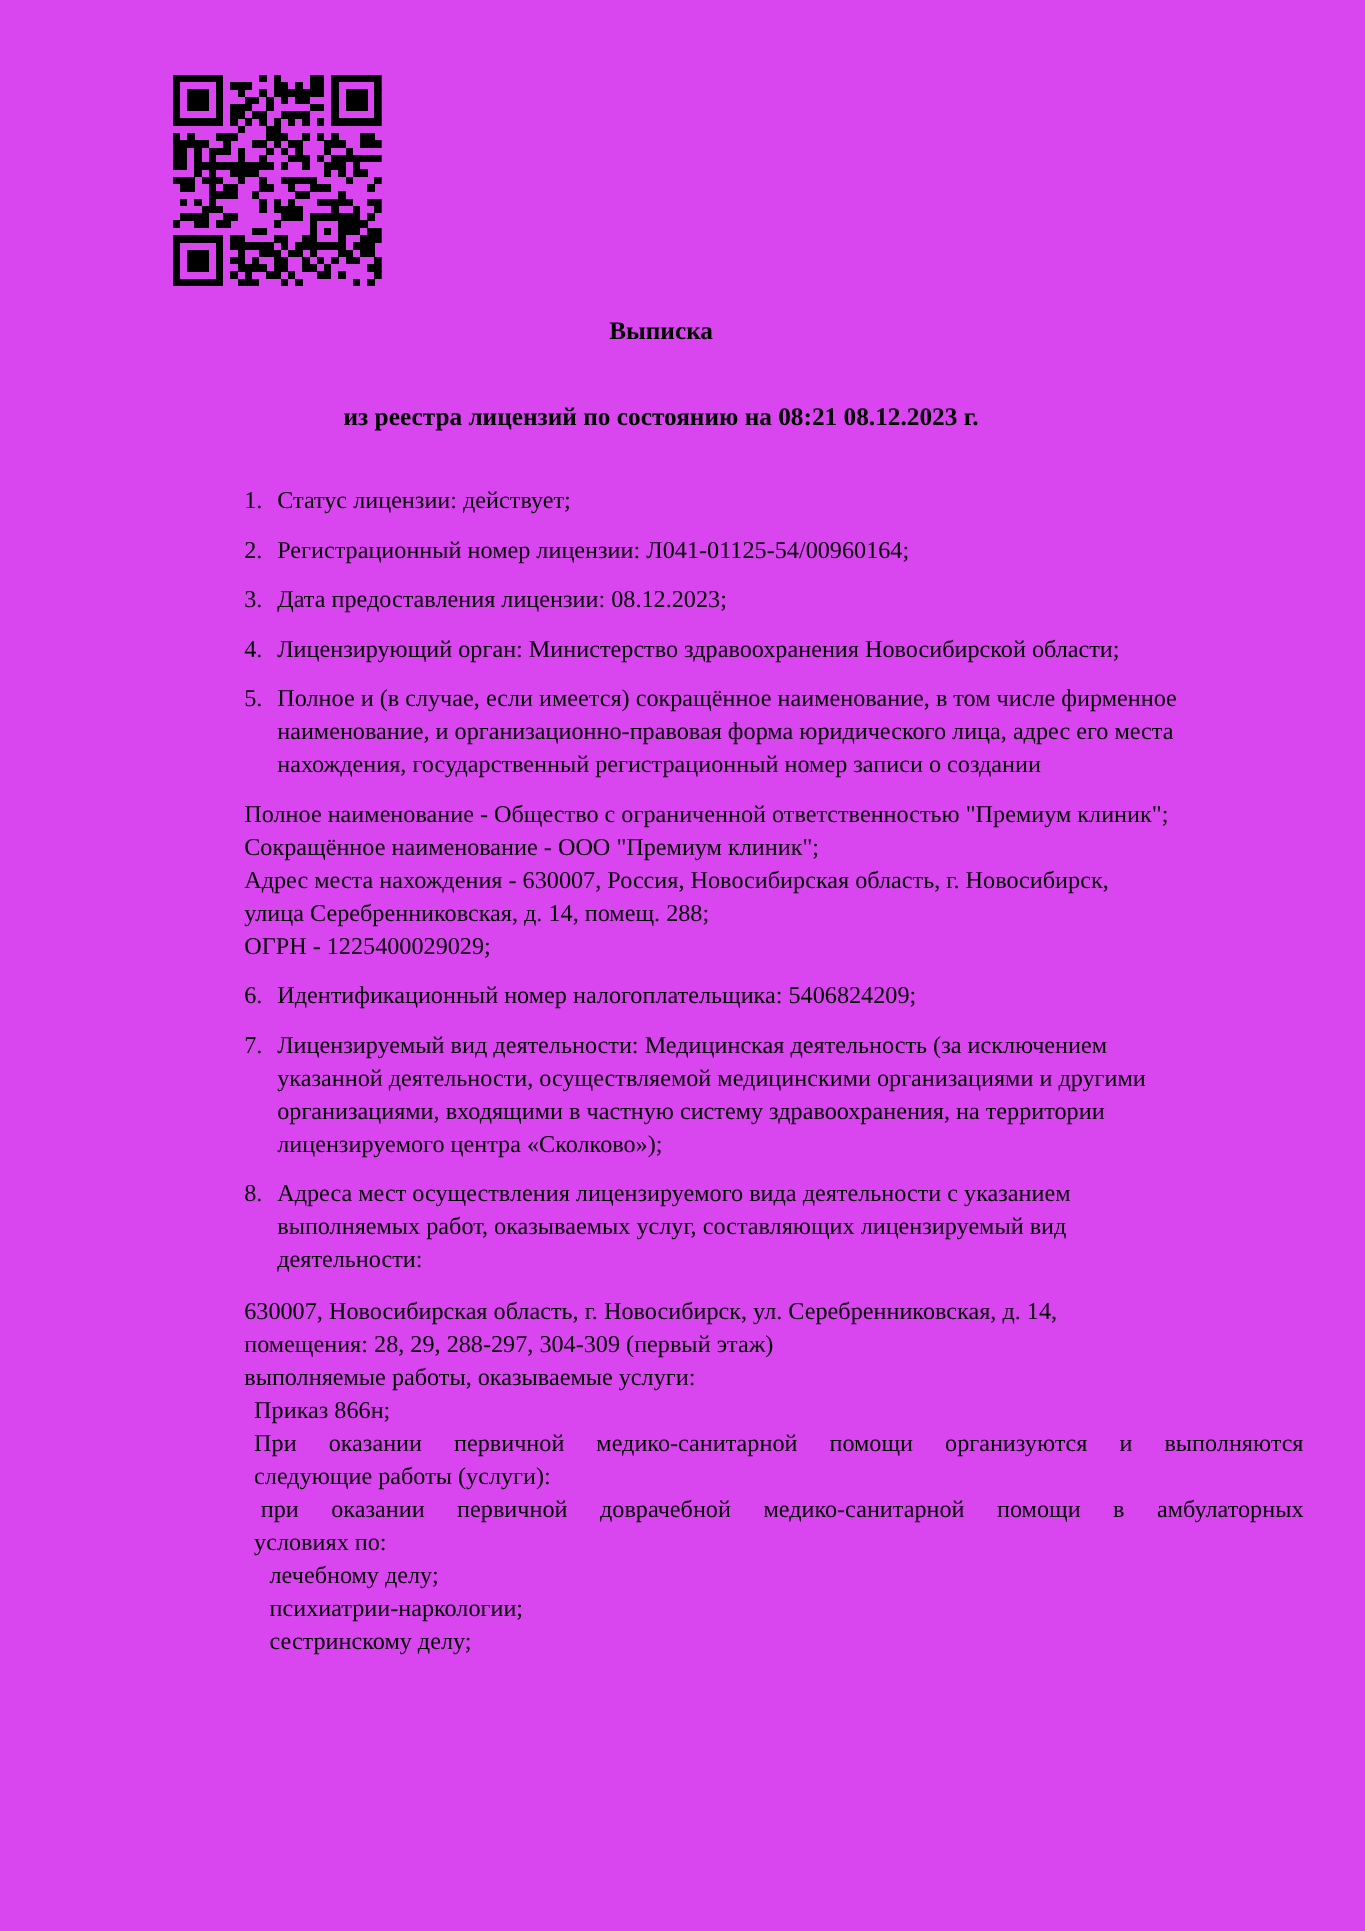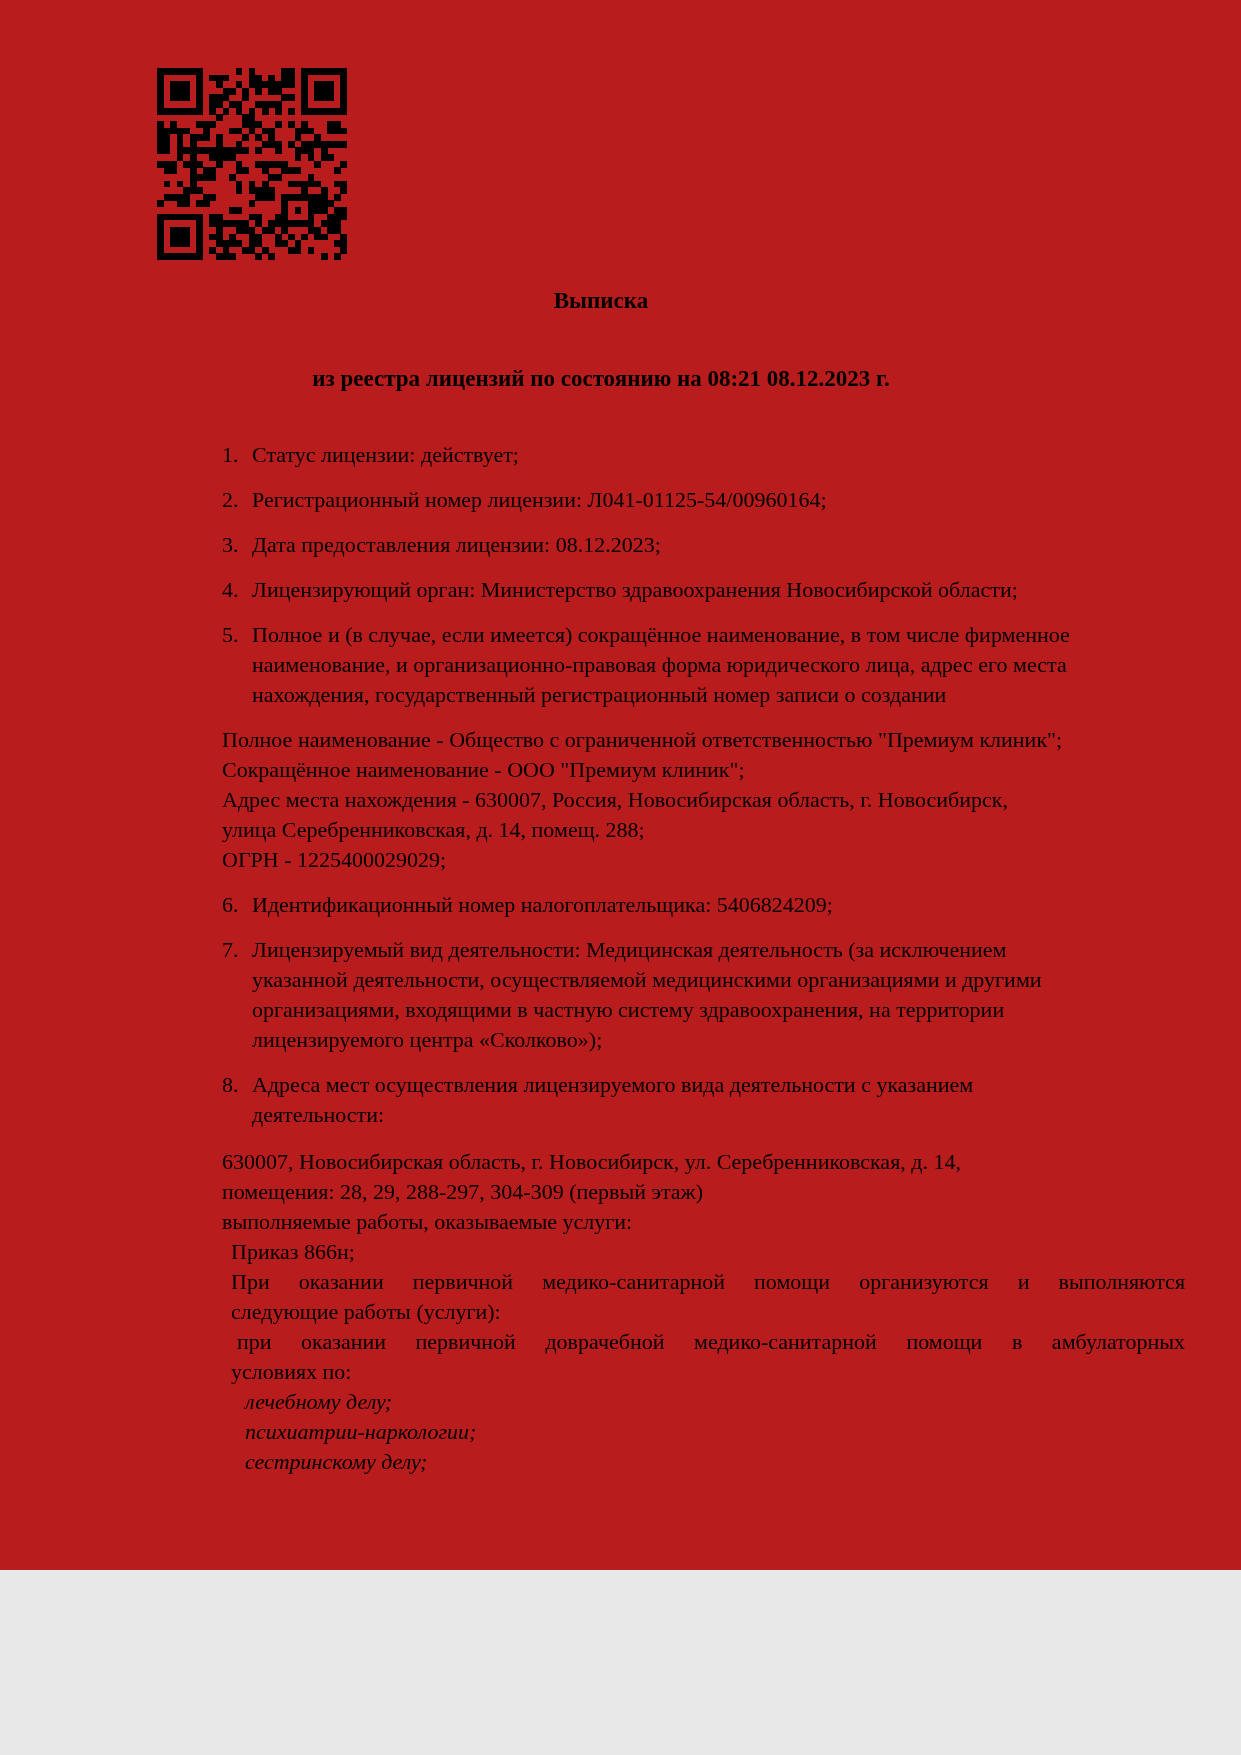--- a/index.html
+++ b/index.html
@@ -1,20 +1,20 @@
 <!DOCTYPE html>
 <html><head>
 <meta charset="utf-8">
 <style>
   html,body { margin:0; padding:0; background:#e8e8e8; }
   .page {
     position:relative;
     width:1241px;
-    height:1570px;
-    background:#b91c1c;
+    height:1755px;
+    background:#d946ef;
     overflow:hidden;
     font-family:"Liberation Serif", serif;
     color:#000;
   }
   .qr {
     position:absolute;
     left:157px;
     top:68px;
     width:190px;
     height:192px;
@@ -35,21 +35,21 @@
   .blocks { margin-top:46px; }
   .block { margin-top:15px; }
   .blocks .block:first-child { margin-top:0; }
   .block.order { margin-top:17px; }
   .line { white-space:nowrap; }
   .item { padding-left:30px; }
   .item .first { text-indent:-30px; }
   .num { display:inline-block; width:30px; text-indent:0; }
   .l1 { padding-left:9px; }
   .l2 { padding-left:15px; }
-  .l3 { padding-left:23px;font-style:italic; }
+  .l3 { padding-left:23px; }
   .just {
     white-space:normal;
     text-align:justify;
     text-align-last:justify;
   }
 </style>
 </head>
 <body>
 
 <div class="page">
@@ -501,20 +501,21 @@
           <div class="line first"><span class="num">6.</span><span>Идентификационный номер налогоплательщика: 5406824209;</span></div>
         </div>
         <div class="block item">
           <div class="line first"><span class="num">7.</span><span>Лицензируемый вид деятельности: Медицинская деятельность (за исключением</span></div>
           <div class="line">указанной деятельности, осуществляемой медицинскими организациями и другими</div>
           <div class="line">организациями, входящими в частную систему здравоохранения, на территории</div>
           <div class="line">лицензируемого центра «Сколково»);</div>
         </div>
         <div class="block item">
           <div class="line first"><span class="num">8.</span><span>Адреса мест осуществления лицензируемого вида деятельности с указанием</span></div>
+          <div class="line">выполняемых работ, оказываемых услуг, составляющих лицензируемый вид</div>
           <div class="line">деятельности:</div>
         </div>
         <div class="block order">
           <div class="line">630007, Новосибирская область, г. Новосибирск, ул. Серебренниковская, д. 14,</div>
           <div class="line">помещения: 28, 29, 288-297, 304-309 (первый этаж)</div>
           <div class="line">выполняемые работы, оказываемые услуги:</div>
           <div class="line l1">Приказ 866н;</div>
           <div class="line l1 just">При оказании первичной медико-санитарной помощи организуются и выполняются</div>
           <div class="line l1">следующие работы (услуги):</div>
           <div class="line l2 just">при оказании первичной доврачебной медико-санитарной помощи в амбулаторных</div>

